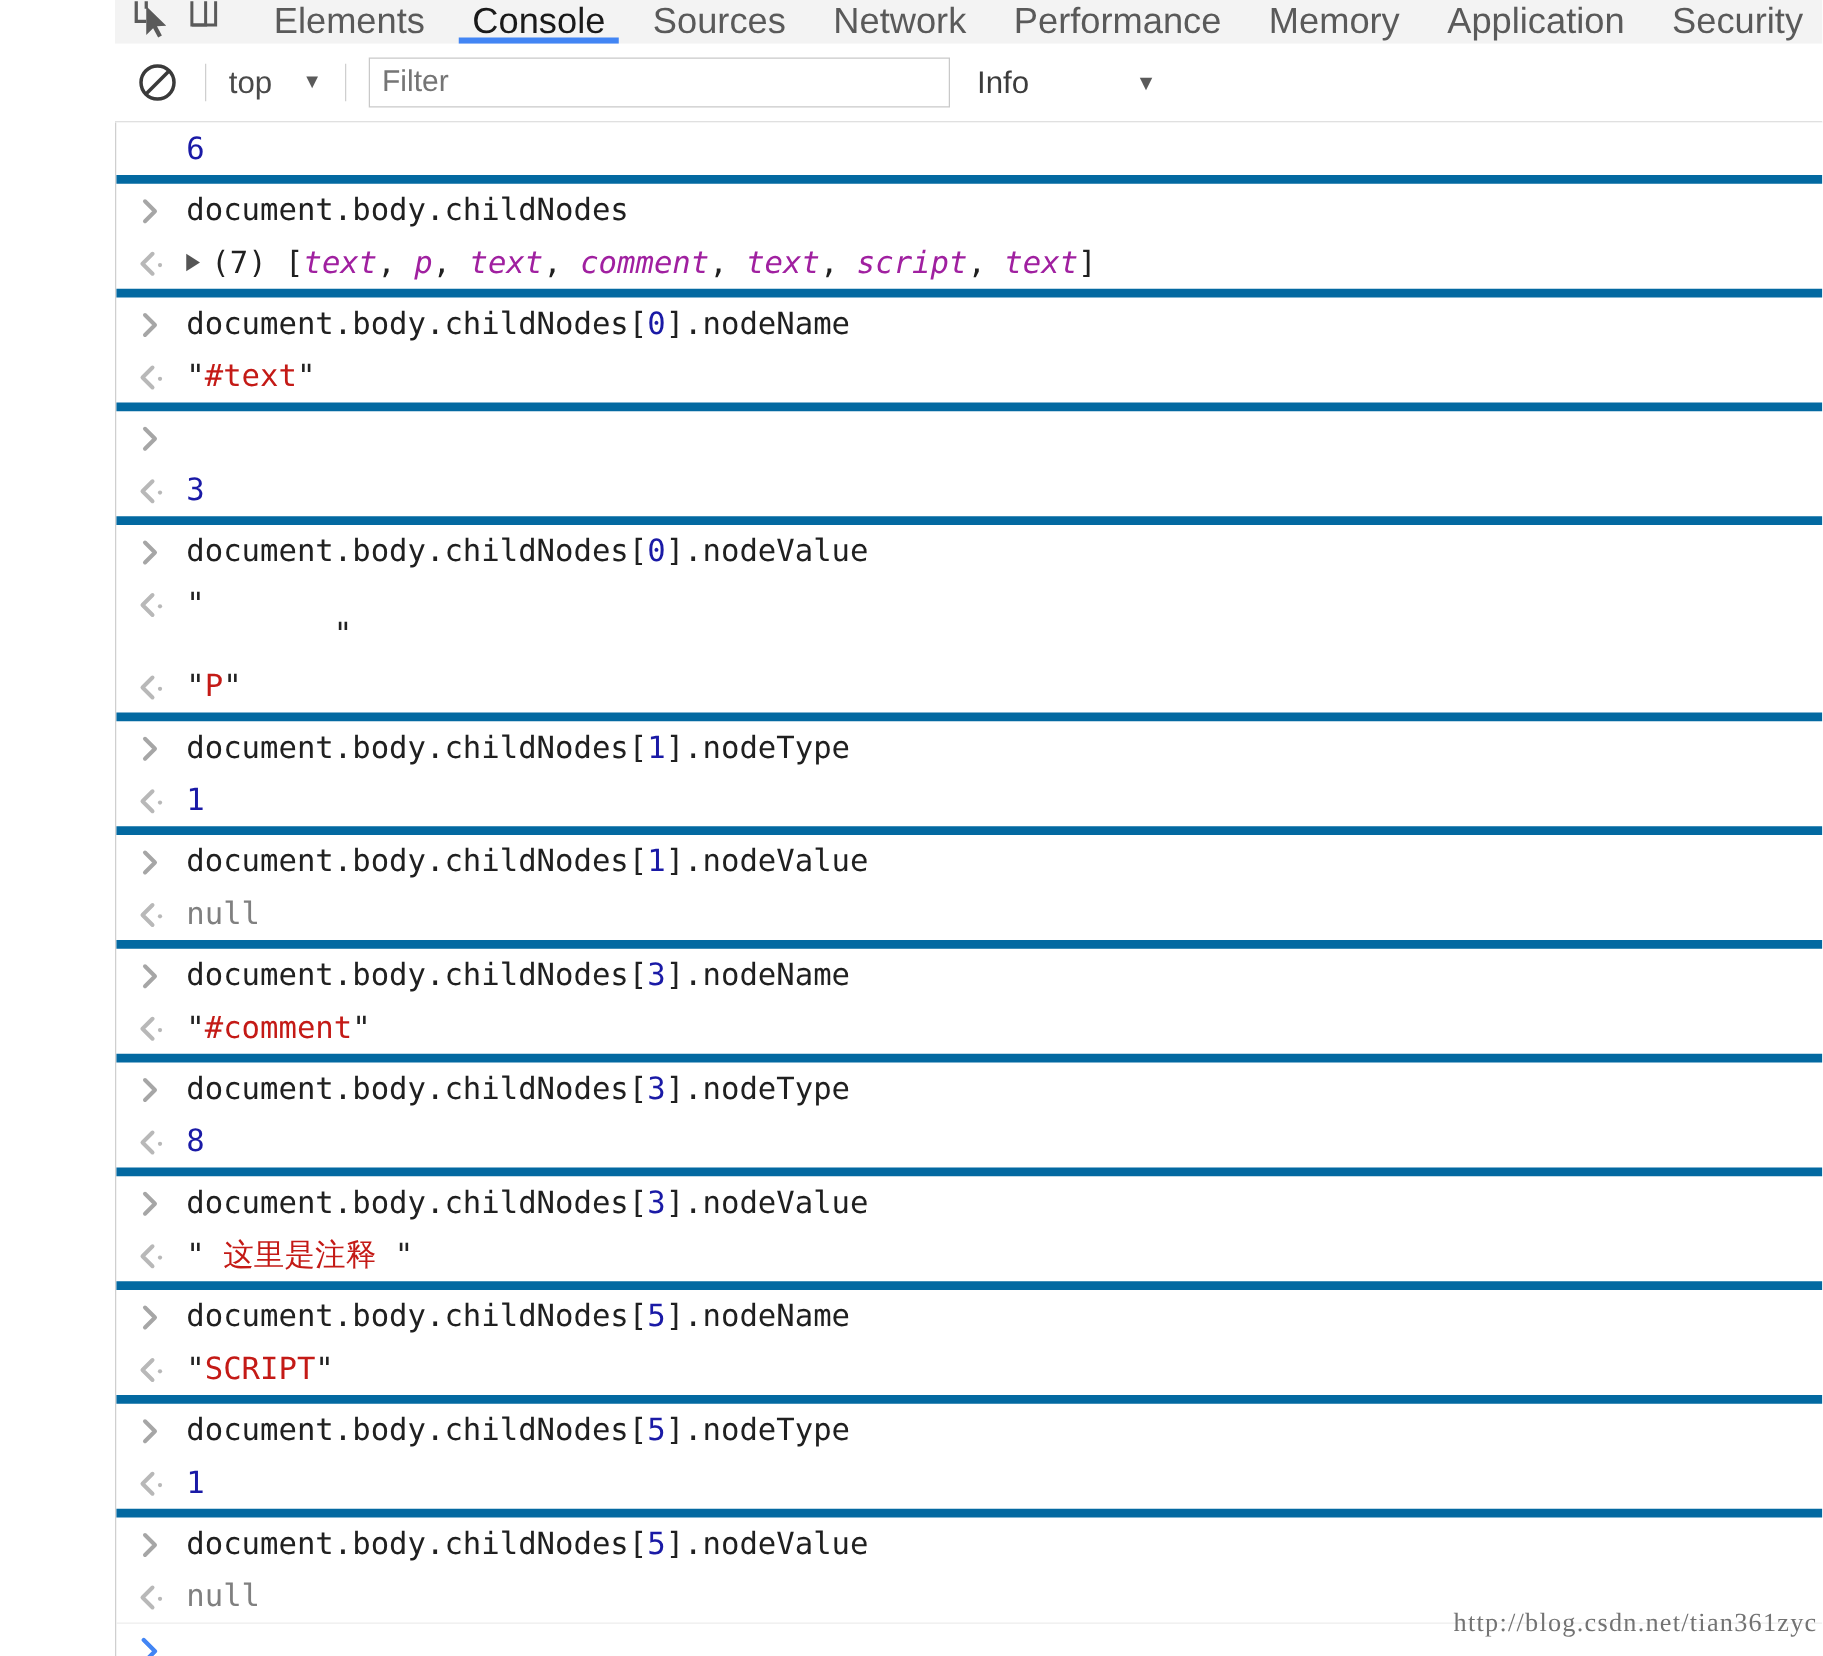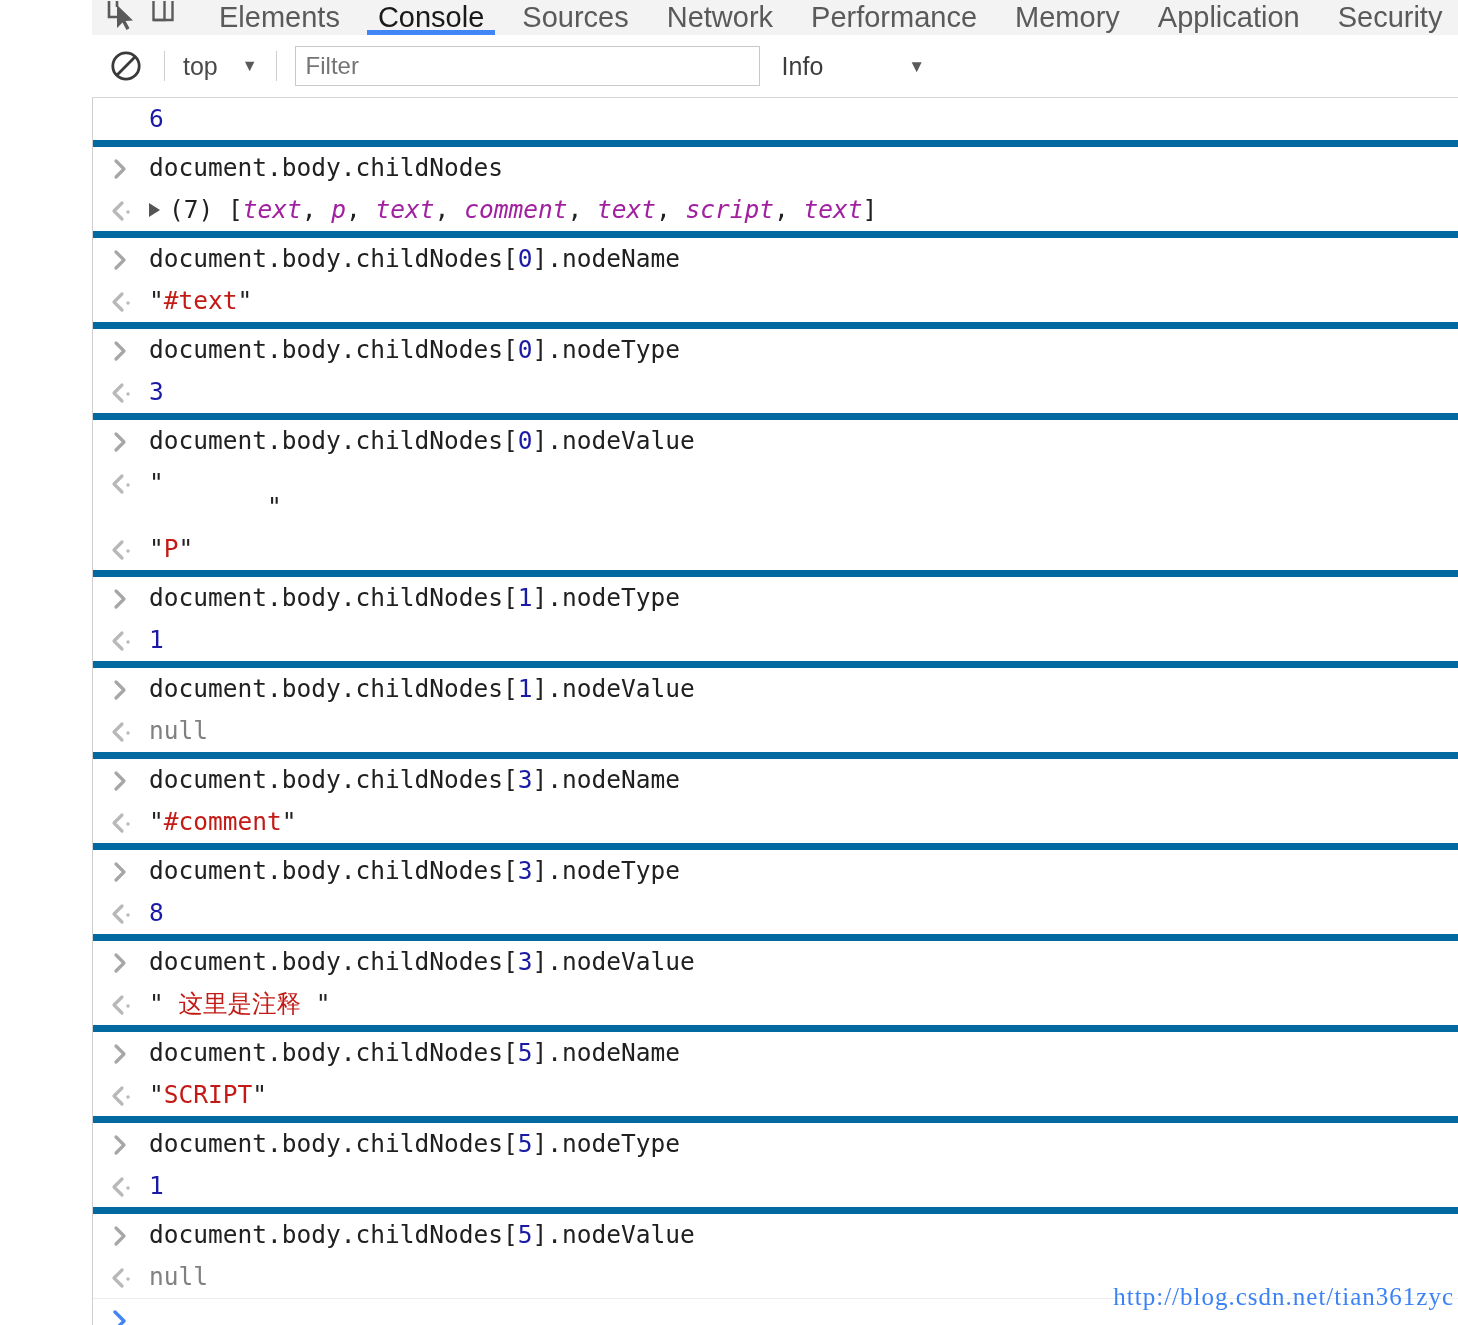--- a/index.html
+++ b/index.html
@@ -218,22 +218,22 @@
     display: flex;
     align-items: center;
     justify-content: center;
   }
 
   .watermark {
     position: absolute;
     right: 4px;
     bottom: 14px;
     font-family: "Liberation Serif", serif;
-    font-size: 25px;
-    color: #3b82f6;
+    font-size: 21px;
+    color: #737373;
     letter-spacing: 1px;
     white-space: nowrap;
   }
 </style>
 </head>
 <body>
 
 <div class="devtools-tabbar">
   <div class="tool-icons">
     <div class="tool-icon" title="Inspect element">
@@ -322,21 +322,20 @@
           </svg>
         </div>
         <div class="msg-text"><span class="tok-quote">"</span><span class="tok-str">#text</span><span class="tok-quote">"</span></div>
       </div>
       <div class="msg cmd group-start">
         <div class="gutter">
           <svg width="22" height="24" viewBox="0 0 22 24">
             <path d="M6 4 L14 12 L6 20" fill="none" stroke="#a6a6a6" stroke-width="3.2" stroke-linecap="round" stroke-linejoin="round"></path>
           </svg>
         </div>
-        <div class="msg-text"><span class="tok-plain">document.body.childNodes[</span><span class="tok-num">0</span><span class="tok-plain">].nodeType</span></div>
       </div>
       <div class="msg res">
         <div class="gutter">
           <svg width="26" height="24" viewBox="0 0 26 24">
             <path d="M14 4 L6 12 L14 20" fill="none" stroke="#b8b8b8" stroke-width="3.2" stroke-linecap="round" stroke-linejoin="round"></path>
             <circle cx="20" cy="13" r="1.7" fill="#b8b8b8"></circle>
           </svg>
         </div>
         <div class="msg-text"><span class="tok-num">3</span></div>
       </div>

